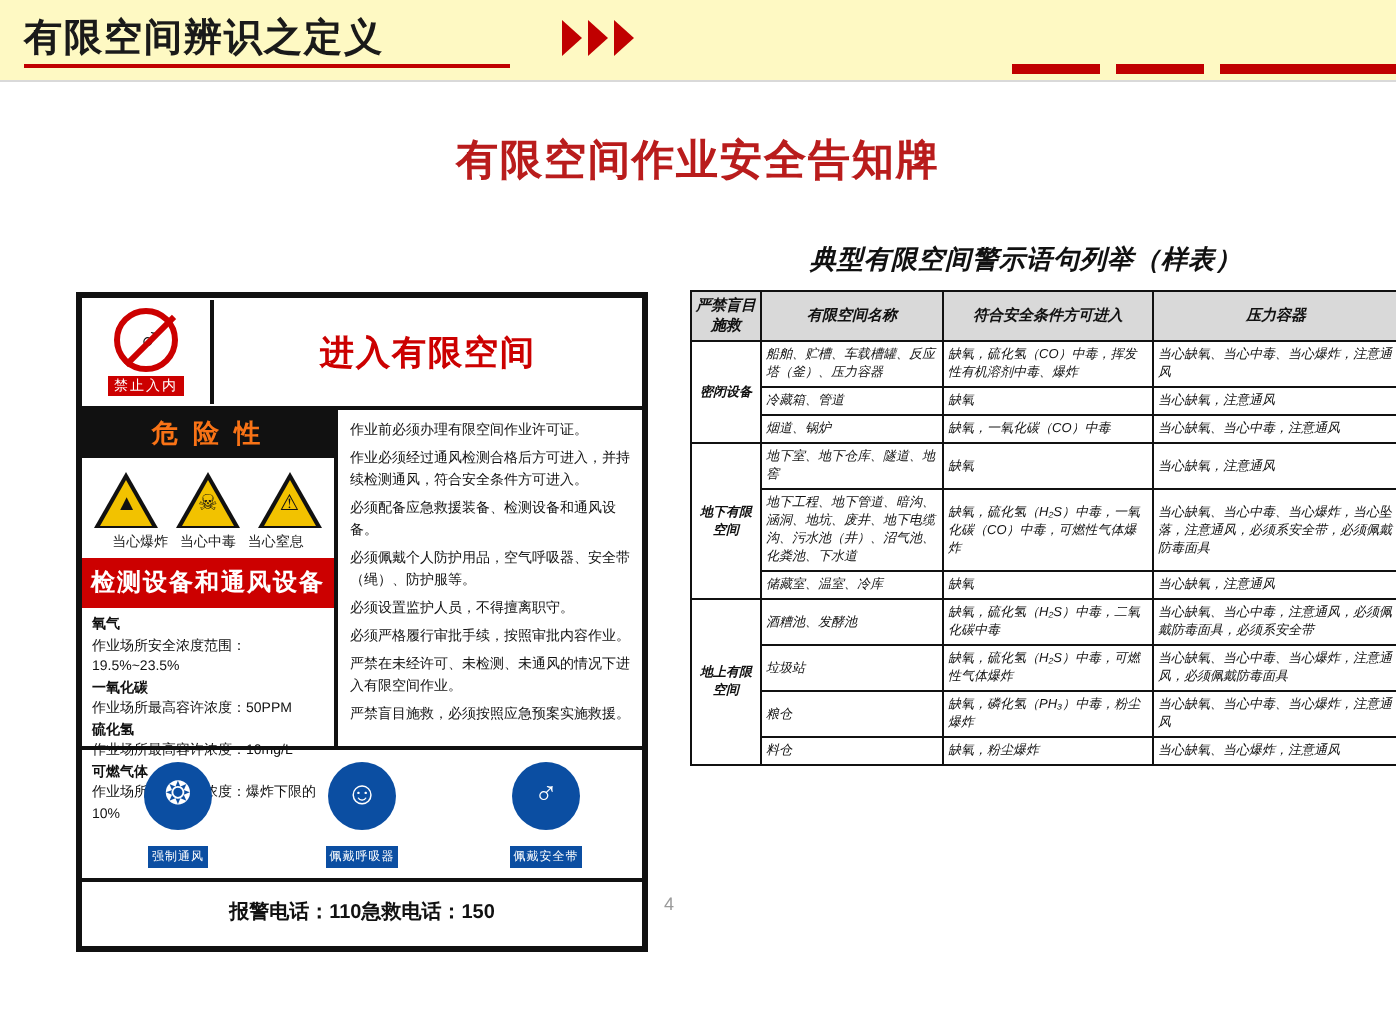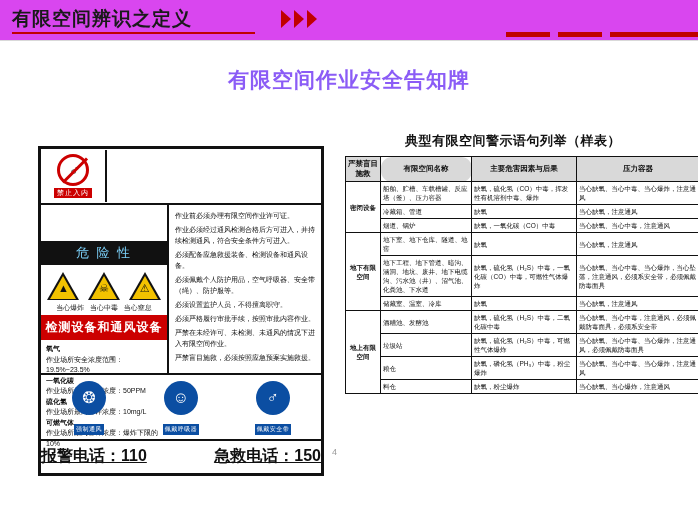--- a/index.html
+++ b/index.html
@@ -18,21 +18,21 @@
     width: 698px;
     height: 510px;
     background: #ffffff;
   }
 
   
   .header {
     position: absolute;
     left: 0; top: 0;
     width: 698px; height: 40px;
-    background: #d946ef;
+    background: #fef9c3;
     border-bottom: 1px solid #d9d9d9;
   }
   .header-title {
     position: absolute;
     left: 12px; top: 6px;
     font-size: 19px;
     font-weight: bold;
     color: #1a1a1a;
     letter-spacing: 1px;
   }
@@ -69,21 +69,21 @@
   .hdr-bar.b3 { right: 0px;   width: 88px; }
 
   
   .slide-title {
     position: absolute;
     left: 0; top: 66px;
     width: 698px;
     text-align: center;
     font-size: 21px;
     font-weight: bold;
-    color: #8b5cf6;
+    color: #b91c1c;
     letter-spacing: 1px;
   }
 
   
   .sign {
     position: absolute;
     left: 38px; top: 146px;
     width: 286px; height: 330px;
     background: #ffffff;
     border: 3px solid #111111;
@@ -157,27 +157,26 @@
     width: 128px;
     border-right: 2px solid #111;
     box-sizing: border-box;
   }
   .col-right {
     flex: 1;
     box-sizing: border-box;
   }
   .col-head {
     background: #111111;
-    color: #7dd3fc;
-    text-align: center;
-    font-weight: normal;
+    color: #f97316;
+    text-align: center;
+    font-weight: bold;
     font-size: 13px;
     padding: 3px 0;
     letter-spacing: 2px;
-    margin-top: 36px;
   }
   .hazard-row {
     display: flex;
     justify-content: space-around;
     align-items: center;
     padding: 7px 2px 3px 2px;
   }
   .tri {
     position: relative;
     width: 32px; height: 28px;
@@ -264,34 +263,34 @@
     font-size: 6px;
     color: #ffffff;
     background: #0b4ea2;
     padding: 1px 2px;
     display: inline-block;
     letter-spacing: 0.5px;
   }
   .sign-bottom {
     border-top: 2px solid #111;
     display: flex;
-    justify-content: space-between;
+    justify-content: center;
     align-items: center;
     height: 30px;
-    font-size: 16px;
-    font-weight: bold;
-    color: #111;
-    text-decoration: underline;
+    font-size: 10px;
+    font-weight: bold;
+    color: #111;
   }
 
   
   .table-wrap {
     position: absolute;
-    left: 345px; top: 132px;
+    left: 345px; top: 121px;
     width: 336px;
+    font-style: italic;
   }
   .table-title {
     text-align: center;
     font-size: 13px;
     font-weight: bold;
     color: #111;
     margin-bottom: 6px;
     letter-spacing: 0.5px;
   }
   table.warn {
@@ -319,21 +318,21 @@
     text-align: center;
     font-weight: bold;
     font-size: 7px;
     line-height: 10px;
     background: #ffffff;
   }
   td.nm {
     font-size: 6.5px;
   }
   .w1 { width: 30px; }
-  .w2 { width: 86px; border-radius: 11px; }
+  .w2 { width: 86px; }
   .w3 { width: 100px; }
   .w4 { width: 118px; }
 
   .pagemark {
     position: absolute;
     left: 332px; top: 447px;
     font-size: 9px;
     color: #9a9a9a;
   }
 </style>
@@ -360,20 +359,21 @@
   <div class="sign">
 
     <div class="sign-top">
       <div class="prohib">
         <div class="prohib-circle">
           <div class="prohib-man">♂</div>
         </div>
         <div class="prohib-label">禁止入内</div>
       </div>
       <div class="sign-top-text">
+        <div>进入有限空间</div>
       </div>
     </div>
 
     <div class="sign-cols">
 
       <div class="col-left">
         <div class="col-head">危 险 性</div>
         <div class="hazard-row">
           <div class="tri">
               <div class="tri-glyph">▲</div>
@@ -444,21 +444,21 @@
 
   </div>
 
   <div class="table-wrap">
     <div class="table-title">典型有限空间警示语句列举（样表）</div>
     <table class="warn">
       <thead>
         <tr>
           <th class="w1">严禁盲目施救</th>
           <th class="w2">有限空间名称</th>
-          <th class="w3">主要危害因素与后果</th>
+          <th class="w3">符合安全条件方可进入</th>
           <th class="w4">压力容器</th>
         </tr>
       </thead>
       <tbody>
         <tr>
           <td class="cat" rowspan="3">密闭设备</td>
           <td class="nm">船舶、贮槽、车载槽罐、反应塔（釜）、压力容器</td>
           <td>缺氧，硫化氢（CO）中毒，挥发性有机溶剂中毒、爆炸</td>
           <td>当心缺氧、当心中毒、当心爆炸，注意通风</td>
         </tr>

